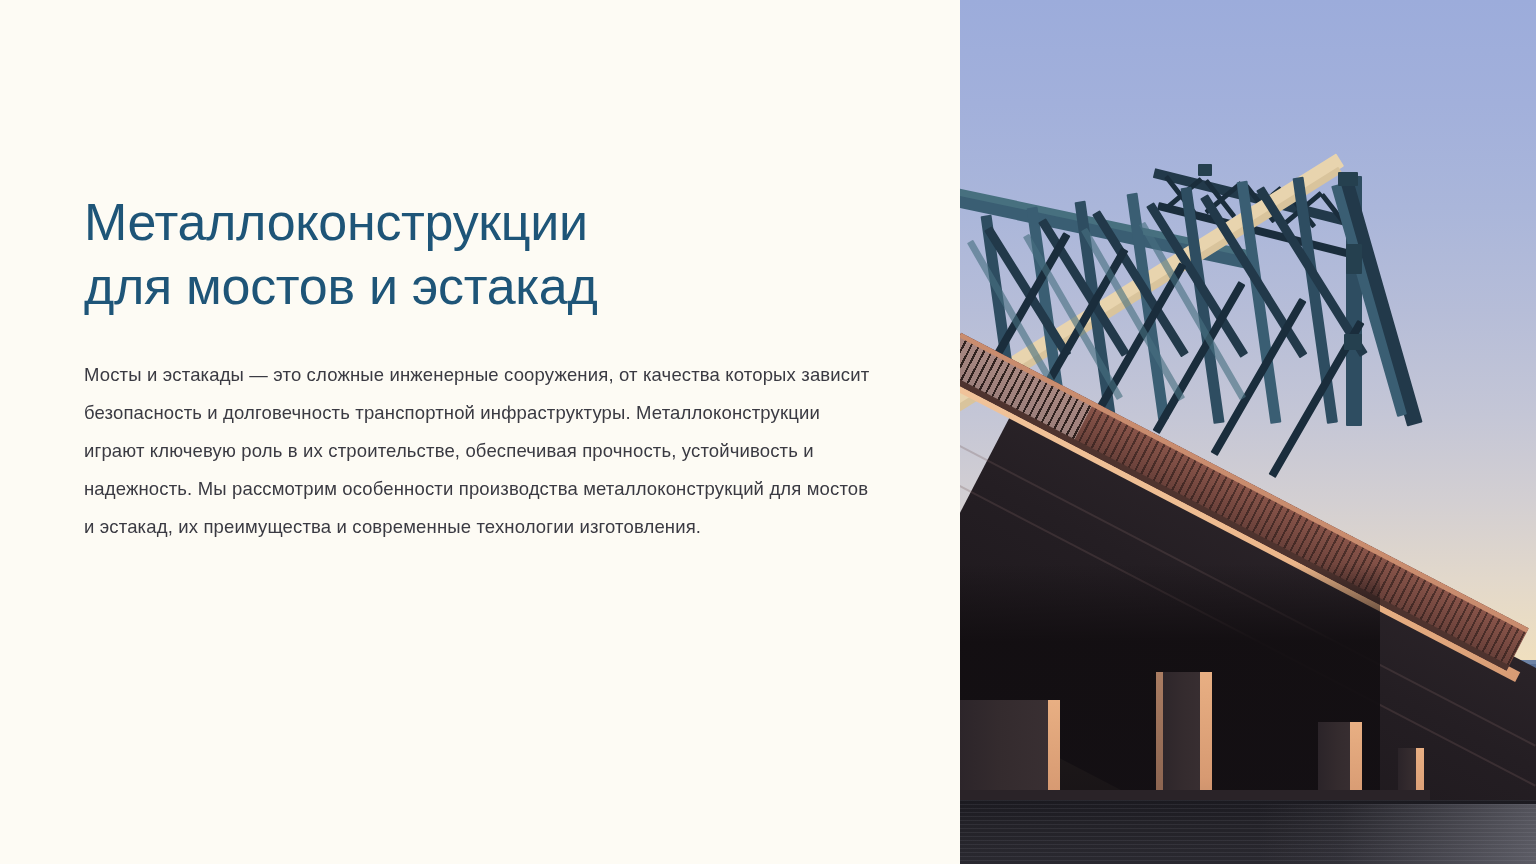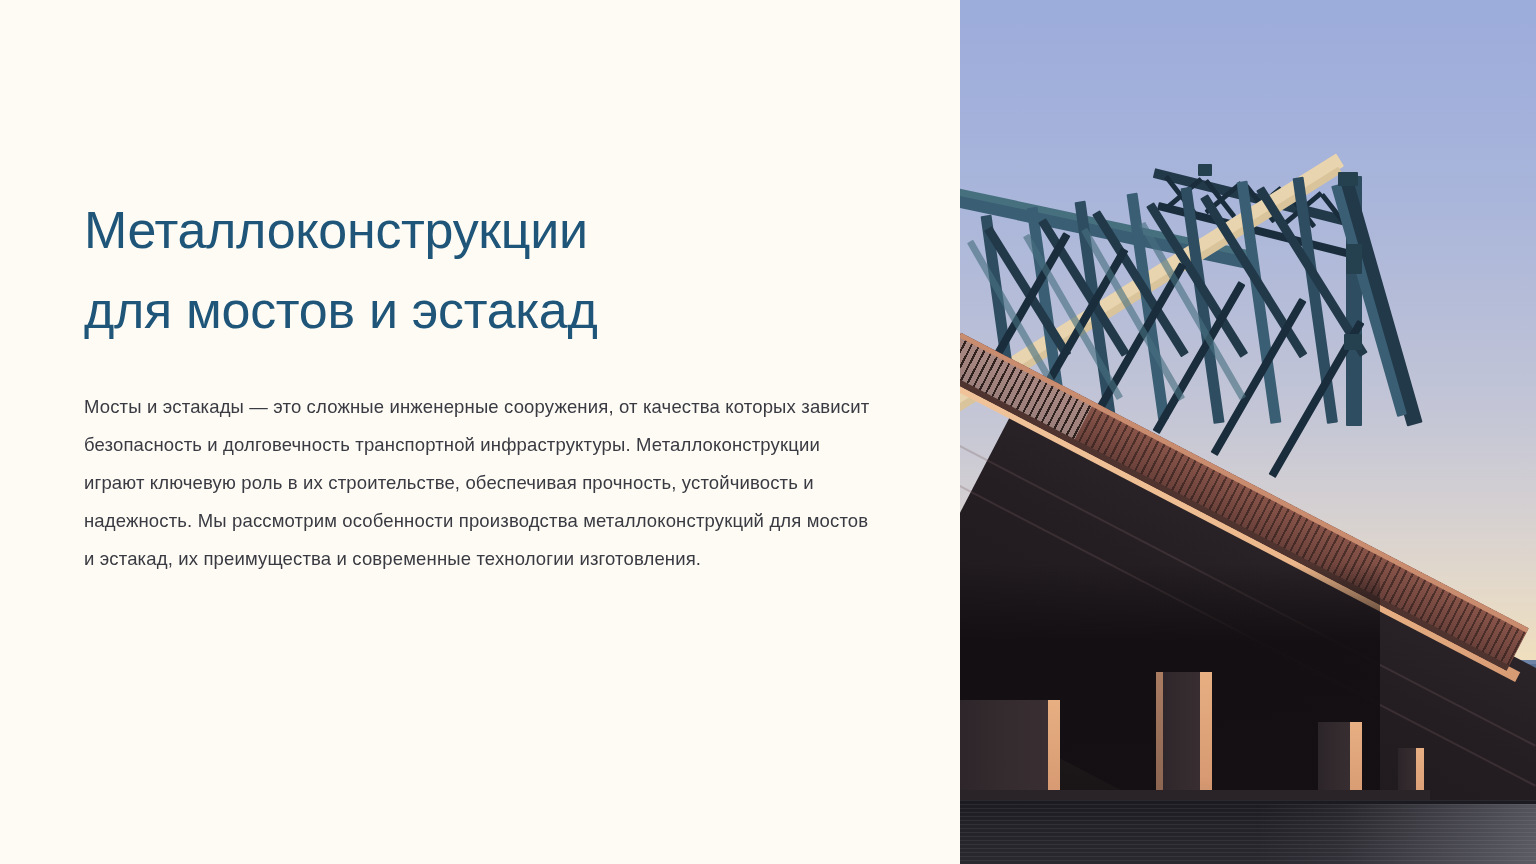--- a/index.html
+++ b/index.html
@@ -35,21 +35,21 @@
 
   .text-block {
     position: absolute;
     left: 84px;
     top: 190px;
     width: 800px;
   }
 
   .slide-title {
     font-size: 52px;
-    line-height: 80px;
+    line-height: 64px;
     font-weight: 400;
     letter-spacing: -0.3px;
     color: #1E5578;
     white-space: pre-line;
   }
 
   .slide-body {
     margin-top: 38px;
     font-size: 18.5px;
     line-height: 38px;

